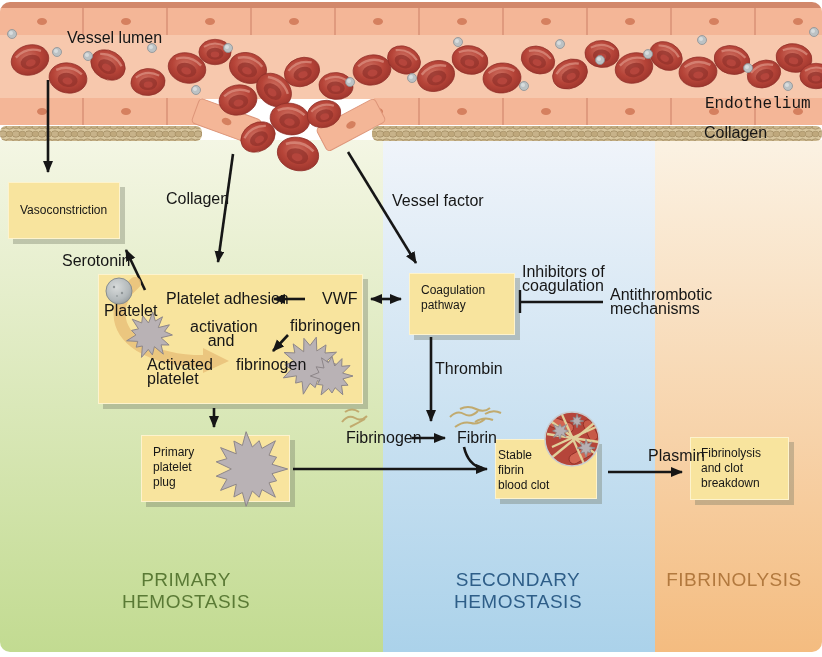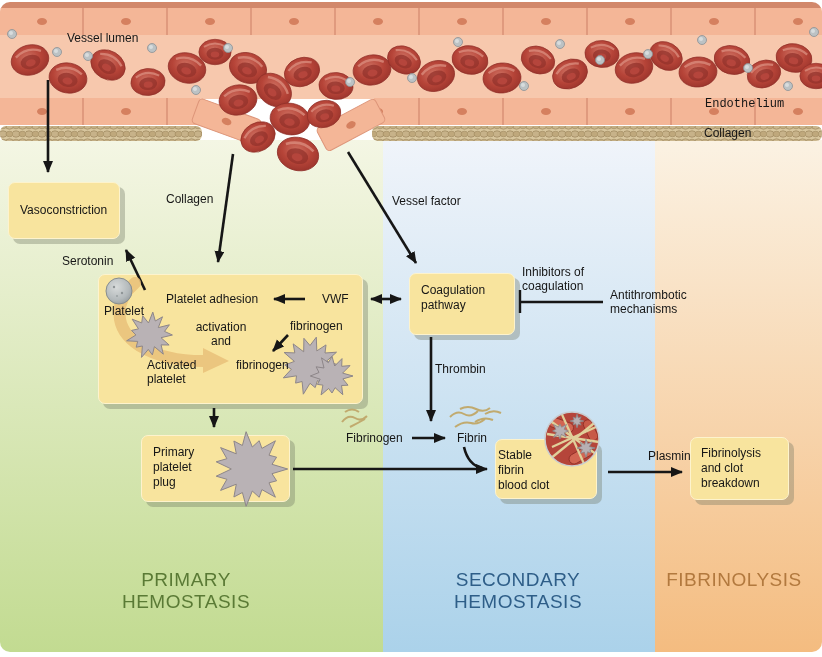--- a/index.html
+++ b/index.html
@@ -5,24 +5,24 @@
   html,body{margin:0;padding:0;background:#fff;}
   #stage{position:relative;width:822px;height:657px;background:#fff;overflow:hidden;
          font-family:"Liberation Sans",sans-serif;}
   #frame{position:absolute;left:0;top:2px;width:822px;height:650px;border-radius:10px;overflow:hidden;}
   .bg{position:absolute;top:138px;height:512px;z-index:0;}
   #bg-primary{left:0;width:383px;background:linear-gradient(#f4f6e4,#c2db91);}
   #bg-secondary{left:383px;width:272px;background:linear-gradient(#f0f4fa,#abd2ea);}
   #bg-fibrinolysis{left:655px;width:167px;background:linear-gradient(#fbf2e3,#f4bc80);}
   #vessel-svg{position:absolute;left:0;top:0;z-index:1;}
   #decor-svg{position:absolute;left:0;top:0;z-index:3;pointer-events:none;}
-  .ybox{position:absolute;z-index:2;background:#f8e49e;border:1px solid #fdf3cd;border-radius:7px;
+  .ybox{position:absolute;z-index:2;background:#f8e49e;border:1px solid #fdf3cd;border-radius:0;
         box-shadow:5px 5px 0 rgba(110,115,95,0.35);box-sizing:border-box;
         font-size:12px;line-height:15px;color:#161616;}
-  .lbl{position:absolute;z-index:4;font-size:12px;line-height:14px;color:#161616;white-space:nowrap;}
+  .lbl{position:absolute;z-index:4;font-size:16px;line-height:14px;color:#161616;white-space:nowrap;}
   .pre{white-space:pre-line;}
   .title{position:absolute;z-index:4;top:567px;font-size:19px;line-height:22px;text-align:center;
          letter-spacing:.5px;white-space:pre-line;}
   #title-primary{left:96px;width:180px;color:#5a7a35;}
   #title-secondary{left:428px;width:180px;color:#2e5e88;}
   #title-fibrinolysis{left:651px;width:166px;color:#b2793e;}
 </style>
 </head>
 <body>
 

